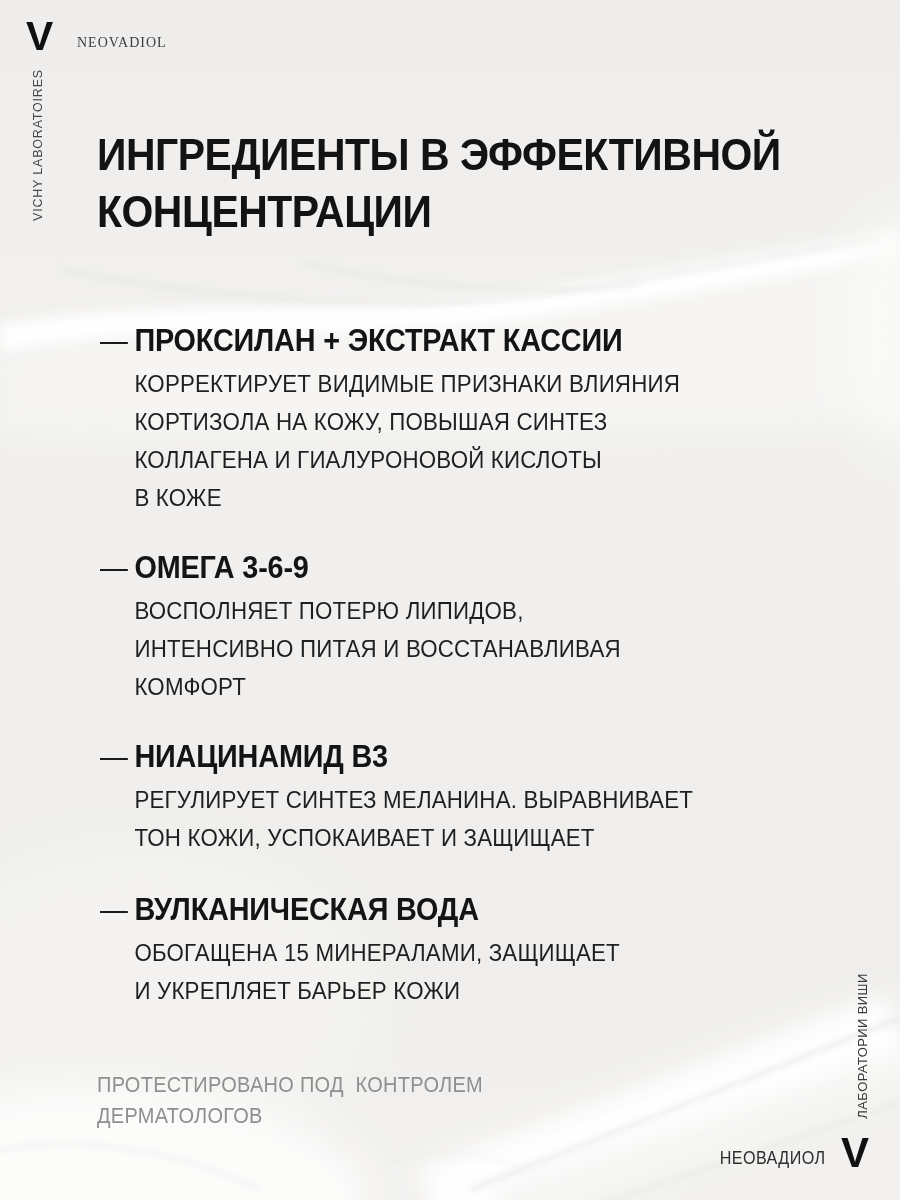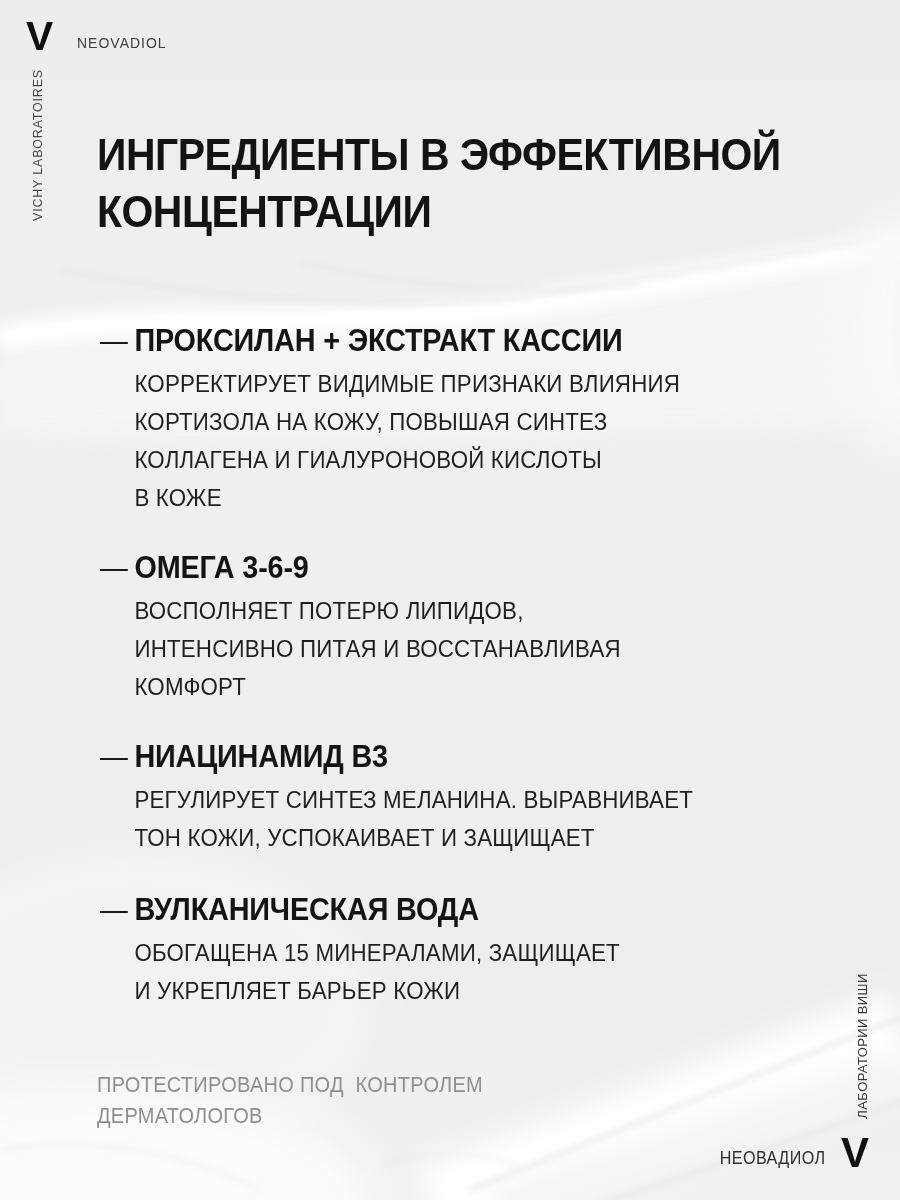--- a/index.html
+++ b/index.html
@@ -26,20 +26,21 @@
     left: 26px; top: 16px;
     font-size: 40px; font-weight: 600; line-height: 40px;
     color: #101010;
     transform: scaleX(1.02);
     transform-origin: 0 0;
   }
   .product-line {
     left: 77px; top: 35px;
     font-size: 14px; letter-spacing: 1px;
     color: #3d3d3d;
+    font-family: Liberation Serif, serif;
   }
 
   
   .v-left {
     left: 38px; top: 145px;
     transform: translate(-50%, -50%) rotate(-90deg);
     white-space: nowrap;
     font-size: 12.5px; letter-spacing: 0.8px;
     color: #474747;
   }

